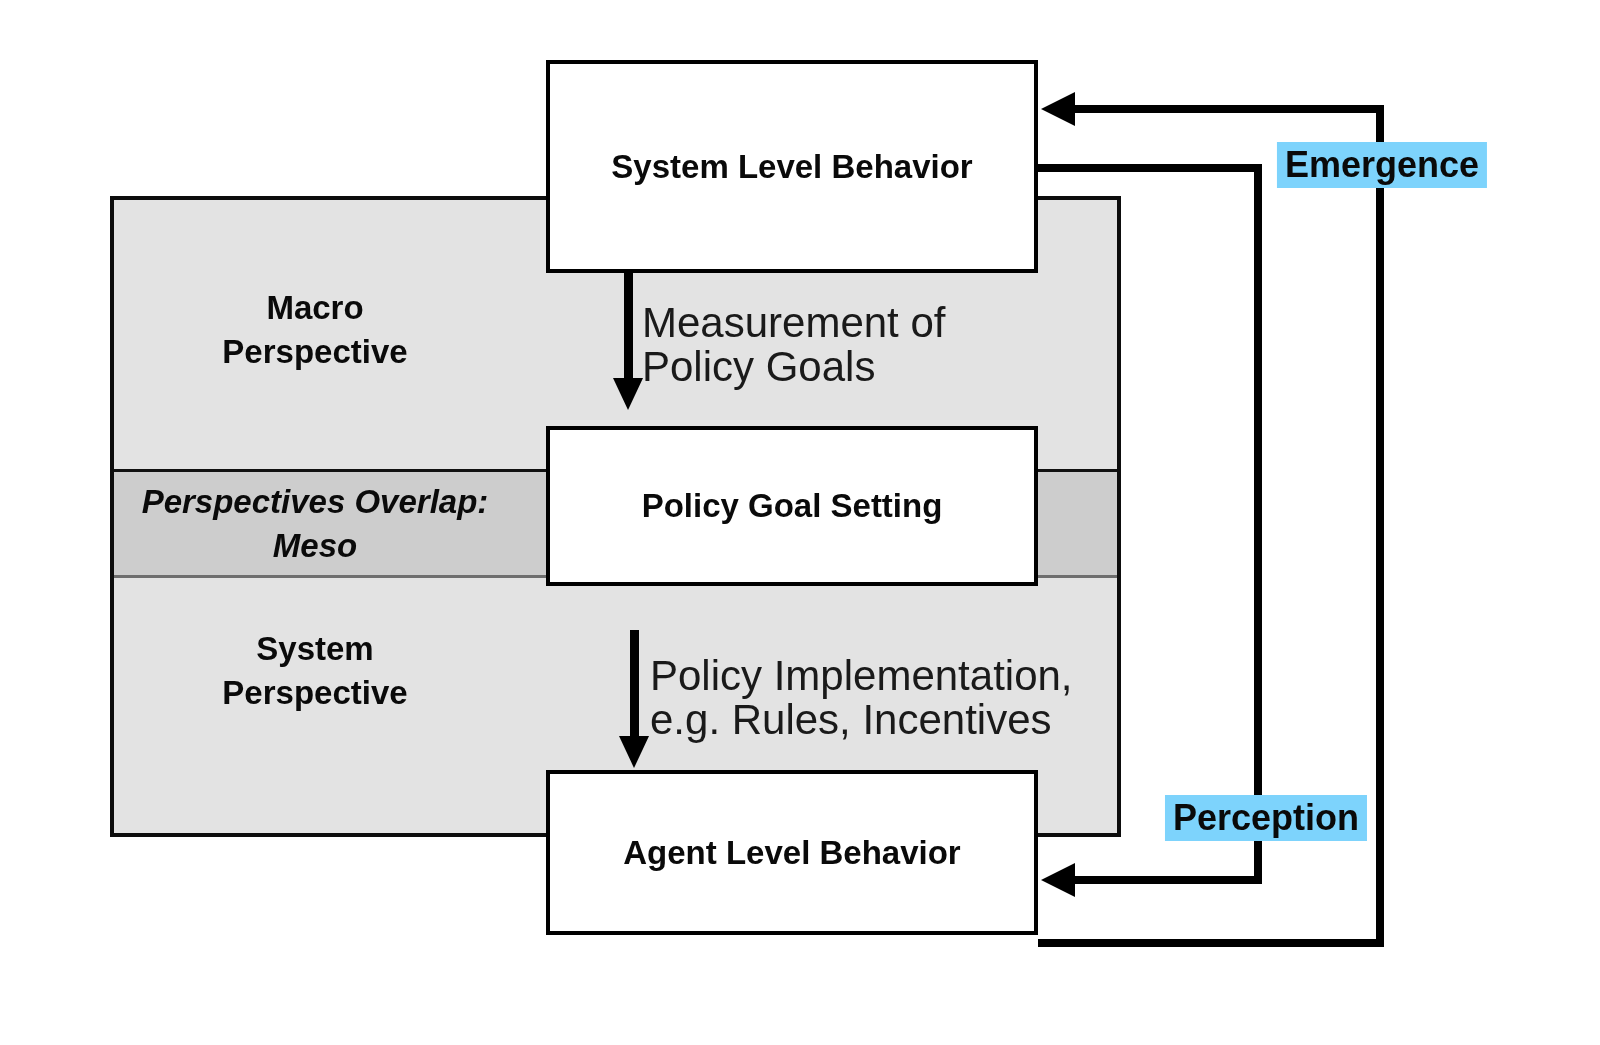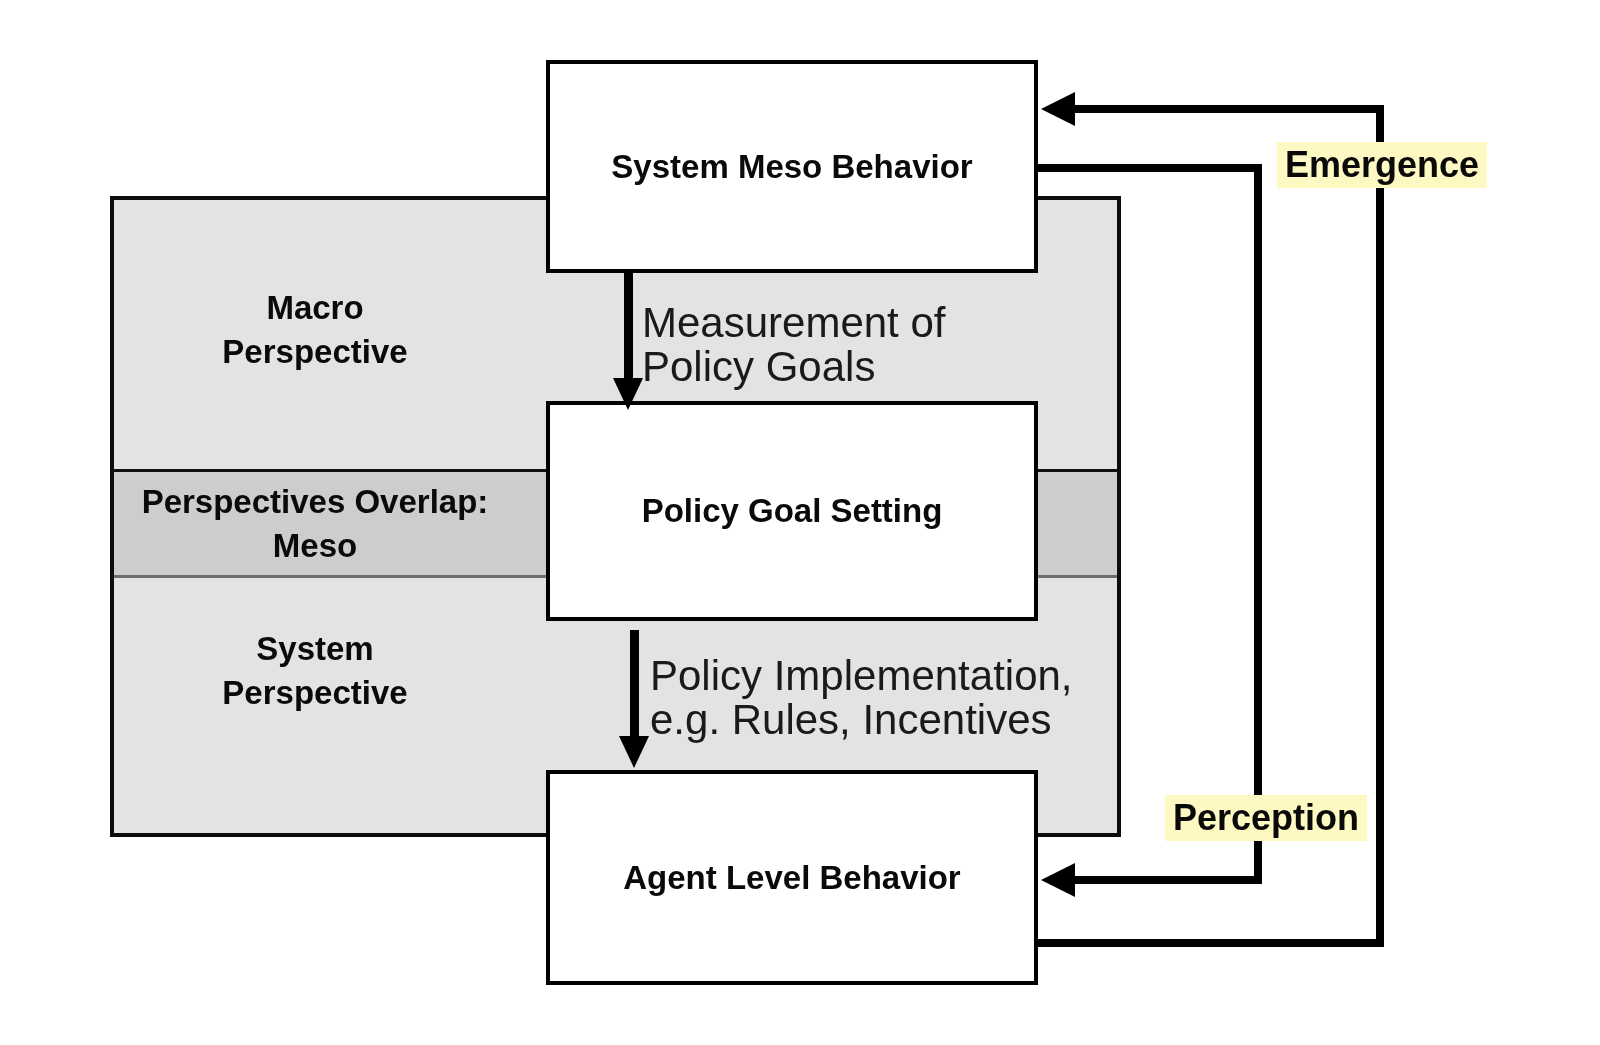--- a/index.html
+++ b/index.html
@@ -39,43 +39,43 @@
     left: 95px;
     width: 440px;
     text-align: center;
     font-weight: bold;
     font-size: 33px;
     line-height: 44px;
     color: #0a0a0a;
     z-index: 3;
   }
   .band-label.macro { top: 286px; }
-  .band-label.meso  { top: 480px; }
+  .band-label.meso  { top: 480px; font-style: italic; }
   .band-label.micro { top: 627px; }
 
   
   .node {
     position: absolute;
     left: 546px;
     width: 492px;
     background: #ffffff;
     border: 4px solid #000000;
     box-sizing: border-box;
     display: flex;
     align-items: center;
     justify-content: center;
     font-weight: bold;
     font-size: 33px;
     color: #0a0a0a;
     z-index: 4;
     text-align: center;
   }
   .node.system { top: 60px;  height: 213px; }
-  .node.policy { top: 401px; height: 220px; }
-  .node.agent  { top: 770px; height: 215px; }
+  .node.policy { top: 426px; height: 160px; }
+  .node.agent  { top: 770px; height: 165px; }
 
   
   .line {
     position: absolute;
     background: #000000;
     z-index: 2;
   }
   
   .shaft-1 { left: 624px; top: 271px; width: 9px; height: 108px; z-index: 5; }
   .shaft-2 { left: 630px; top: 630px; width: 9px; height: 107px; z-index: 5; }
@@ -116,21 +116,21 @@
     color: #1a1a1a;
     z-index: 3;
     white-space: nowrap;
   }
   .edge-label.measurement    { left: 642px; top: 301px; }
   .edge-label.implementation { left: 650px; top: 654px; }
 
   .loop-label {
     position: absolute;
     transform: translate(-50%, -50%);
-    background: #fef9c3;
+    background: #7dd3fc;
     padding: 2px 8px;
     font-weight: bold;
     font-size: 36px;
     color: #0a0a0a;
     z-index: 6;
     white-space: nowrap;
     text-align: center;
   }
   .loop-label.emergence  { left: 1382px; top: 165px; }
   .loop-label.perception { left: 1259px; top: 818px; margin-left: 7px; }
@@ -177,21 +177,21 @@
   <div class="head-left he"></div>
   <div class="loop-label emergence">Emergence</div>
 
   <div class="line perception-top"></div>
   <div class="line perception-right"></div>
   <div class="line perception-bottom"></div>
   <div class="head-left hp"></div>
   <div class="loop-label perception">Perception</div>
 
   <div class="node system">
-    <span>System Meso Behavior</span>
+    <span>System Level Behavior</span>
   </div>
   <div class="node policy">
     <span>Policy Goal Setting</span>
   </div>
   <div class="node agent">
     <span>Agent Level Behavior</span>
   </div>
 
 </div>
 

